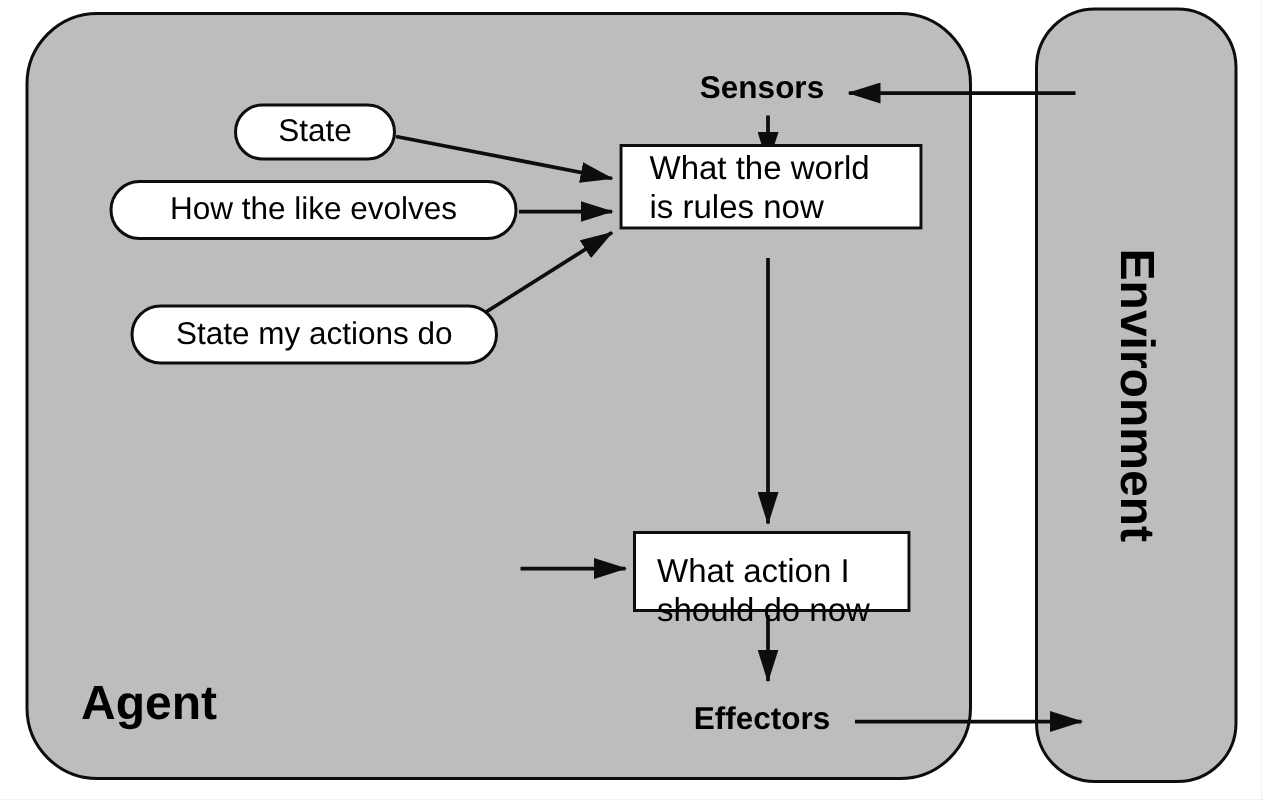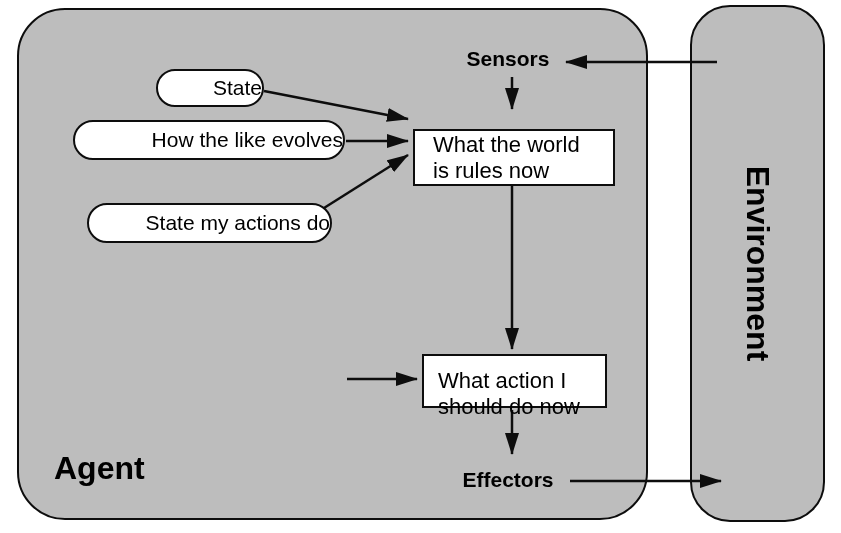--- a/index.html
+++ b/index.html
@@ -44,34 +44,34 @@
     position: absolute;
     background: var(--node-fill, #ffffff);
     border: 2px solid var(--stroke, #1a1a1a);
     box-sizing: border-box;
     color: #000;
   }
   .oval {
     border-radius: 999px;
     display: flex;
     align-items: center;
-    justify-content: flex-end;
+    justify-content: center;
     font-size: 21px;
     white-space: nowrap;
   }
   #node-state               { left: 156px; top:  69px; width: 108px; height: 38px; }
   #node-how-world-evolves   { left:  73px; top: 120px; width: 272px; height: 40px; }
   #node-what-actions-do     { left:  87px; top: 203px; width: 245px; height: 40px; }
   #node-condition-rules     { left:  73px; top: 358px; width: 272px; height: 40px; }
   .rect {
     font-size: 22px;
     line-height: 26px;
   }
   #node-world-state {
-    left: 413px; top: 129px;
+    left: 413px; top: 96px;
     width: 202px; height: 57px;
     padding: 1px 0 0 18px;
   }
   #node-action-choice {
     left: 422px; top: 354px;
     width: 185px; height: 54px;
     padding: 12px 0 0 14px;
   }
   .io-label {
     position: absolute;

